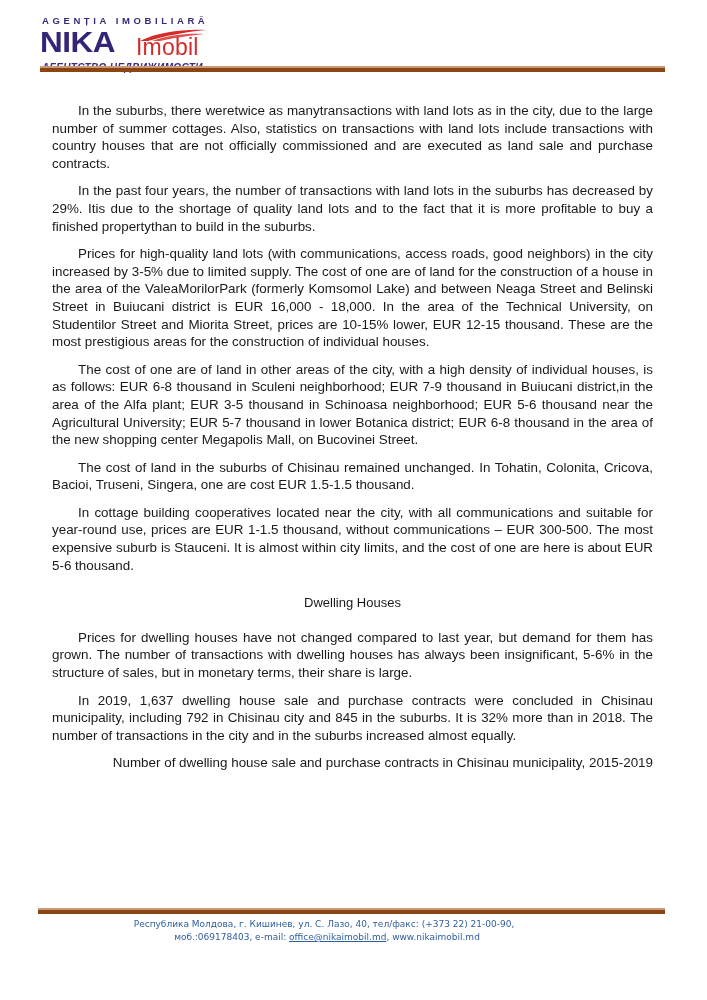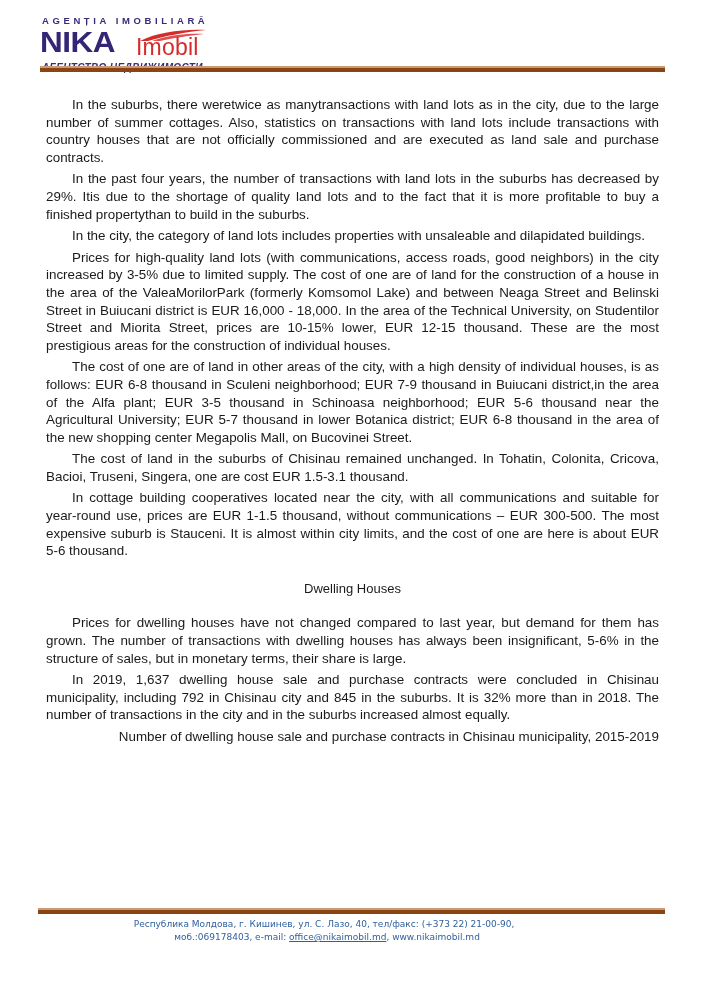--- a/index.html
+++ b/index.html
@@ -91,21 +91,21 @@
     
     .content {
       position: absolute;
       left: 42px;
       top: 92px;
       width: 621px;
       font-size: 13.4px;
       line-height: 17.6px;
     }
     .content p {
-      margin: 4px;
+      margin: 10px;
       text-align: justify;
       text-indent: 26px;
     }
     .content p.caption {
       text-align: right;
       text-indent: 23px;
     }
     .section-title {
       text-align: center;
       margin: 20px 0 17px 0;
@@ -144,24 +144,23 @@
     </svg>
     <span class="logo-imobil">Imobil</span>
   </div>
   <div class="logo-bottom">АГЕНТСТВО НЕДВИЖИМОСТИ</div>
 </div>
 <div class="rule rule-top"></div>
 
 <div class="content">
   <p>In the suburbs, there weretwice as manytransactions with land lots as in the city, due to the large number of summer cottages. Also, statistics on transactions with land lots include transactions with country houses that are not officially commissioned and are executed as land sale and purchase contracts.</p>
   <p>In the past four years, the number of transactions with land lots in the suburbs has decreased by 29%. Itis due to the shortage of quality land lots and to the fact that it is more profitable to buy a finished propertythan to build in the suburbs.</p>
-  <p>In the city, the category of land lots includes properties with unsaleable and dilapidated buildings.</p>
   <p>Prices for high-quality land lots (with communications, access roads, good neighbors) in the city increased by 3-5% due to limited supply. The cost of one are of land for the construction of a house in the area of the ValeaMorilorPark (formerly Komsomol Lake) and between Neaga Street and Belinski Street in Buiucani district is EUR 16,000 - 18,000. In the area of the Technical University, on Studentilor Street and Miorita Street, prices are 10-15% lower, EUR 12-15 thousand. These are the most prestigious areas for the construction of individual houses.</p>
   <p>The cost of one are of land in other areas of the city, with a high density of individual houses, is as follows: EUR 6-8 thousand in Sculeni neighborhood; EUR 7-9 thousand in Buiucani district,in the area of the Alfa plant; EUR 3-5 thousand in Schinoasa neighborhood; EUR 5-6 thousand near the Agricultural University; EUR 5-7 thousand in lower Botanica district; EUR 6-8 thousand in the area of the new shopping center Megapolis Mall, on Bucovinei Street.</p>
-  <p>The cost of land in the suburbs of Chisinau remained unchanged. In Tohatin, Colonita, Cricova, Bacioi, Truseni, Singera, one are cost EUR 1.5-3.1 thousand.</p>
+  <p>The cost of land in the suburbs of Chisinau remained unchanged. In Tohatin, Colonita, Cricova, Bacioi, Truseni, Singera, one are cost EUR 1.5-1.5 thousand.</p>
   <p>In cottage building cooperatives located near the city, with all communications and suitable for year-round use, prices are EUR 1-1.5 thousand, without communications – EUR 300-500. The most expensive suburb is Stauceni. It is almost within city limits, and the cost of one are here is about EUR 5-6 thousand.</p>
 
   <div class="section-title">Dwelling Houses</div>
 
   <p>Prices for dwelling houses have not changed compared to last year, but demand for them has grown. The number of transactions with dwelling houses has always been insignificant, 5-6% in the structure of sales, but in monetary terms, their share is large.</p>
   <p>In 2019, 1,637 dwelling house sale and purchase contracts were concluded in Chisinau municipality, including 792 in Chisinau city and 845 in the suburbs. It is 32% more than in 2018. The number of transactions in the city and in the suburbs increased almost equally.</p>
   <p class="caption">Number of dwelling house sale and purchase contracts in Chisinau municipality, 2015-2019</p>
 </div>
 
 <div class="rule rule-bottom"></div>

